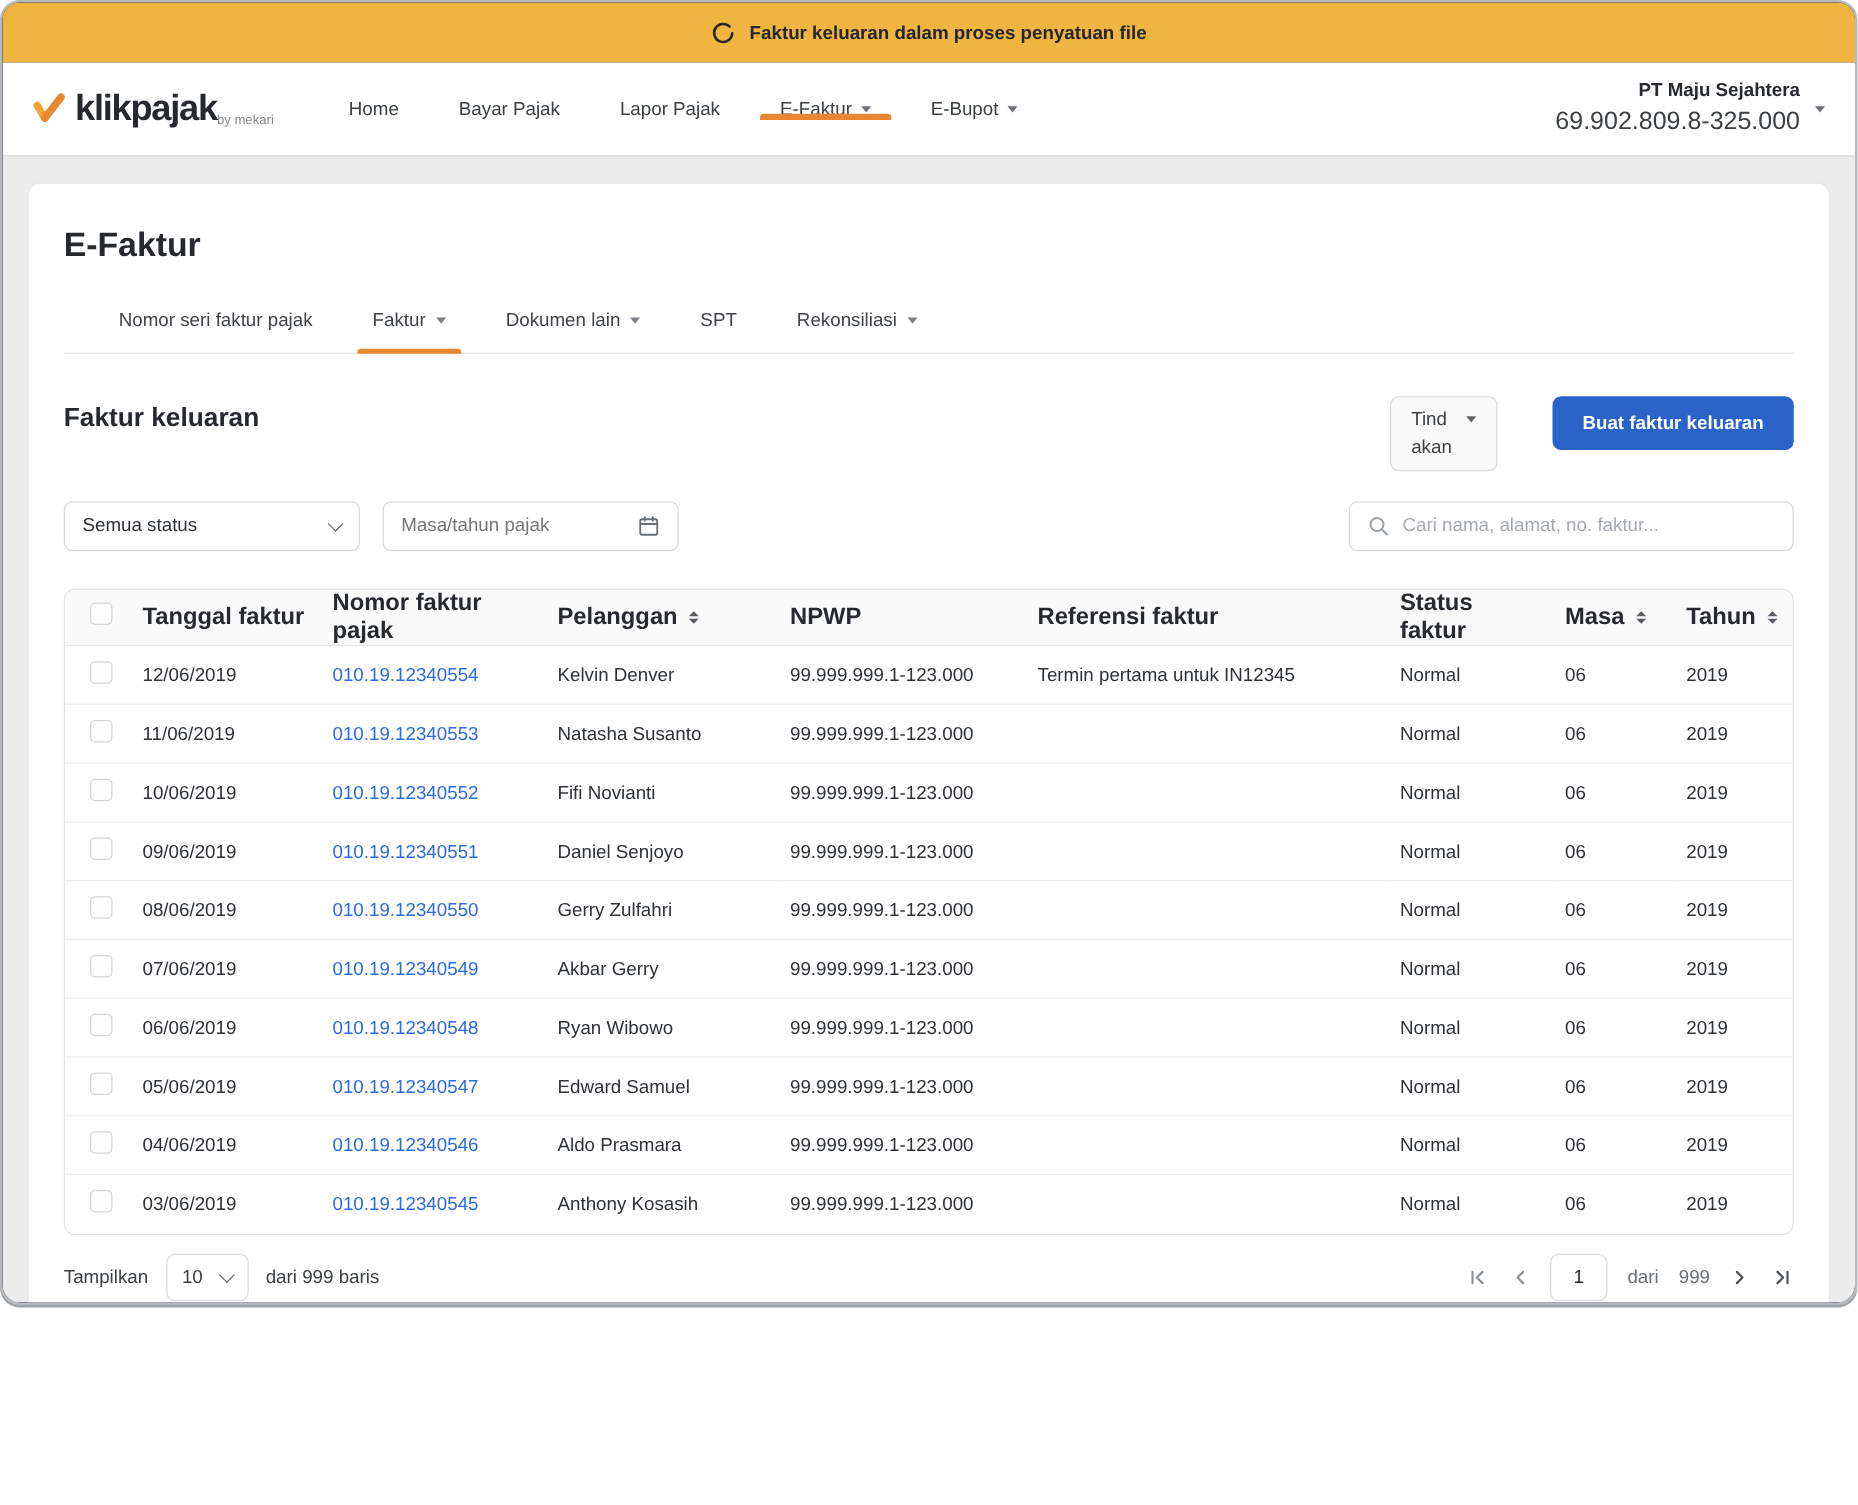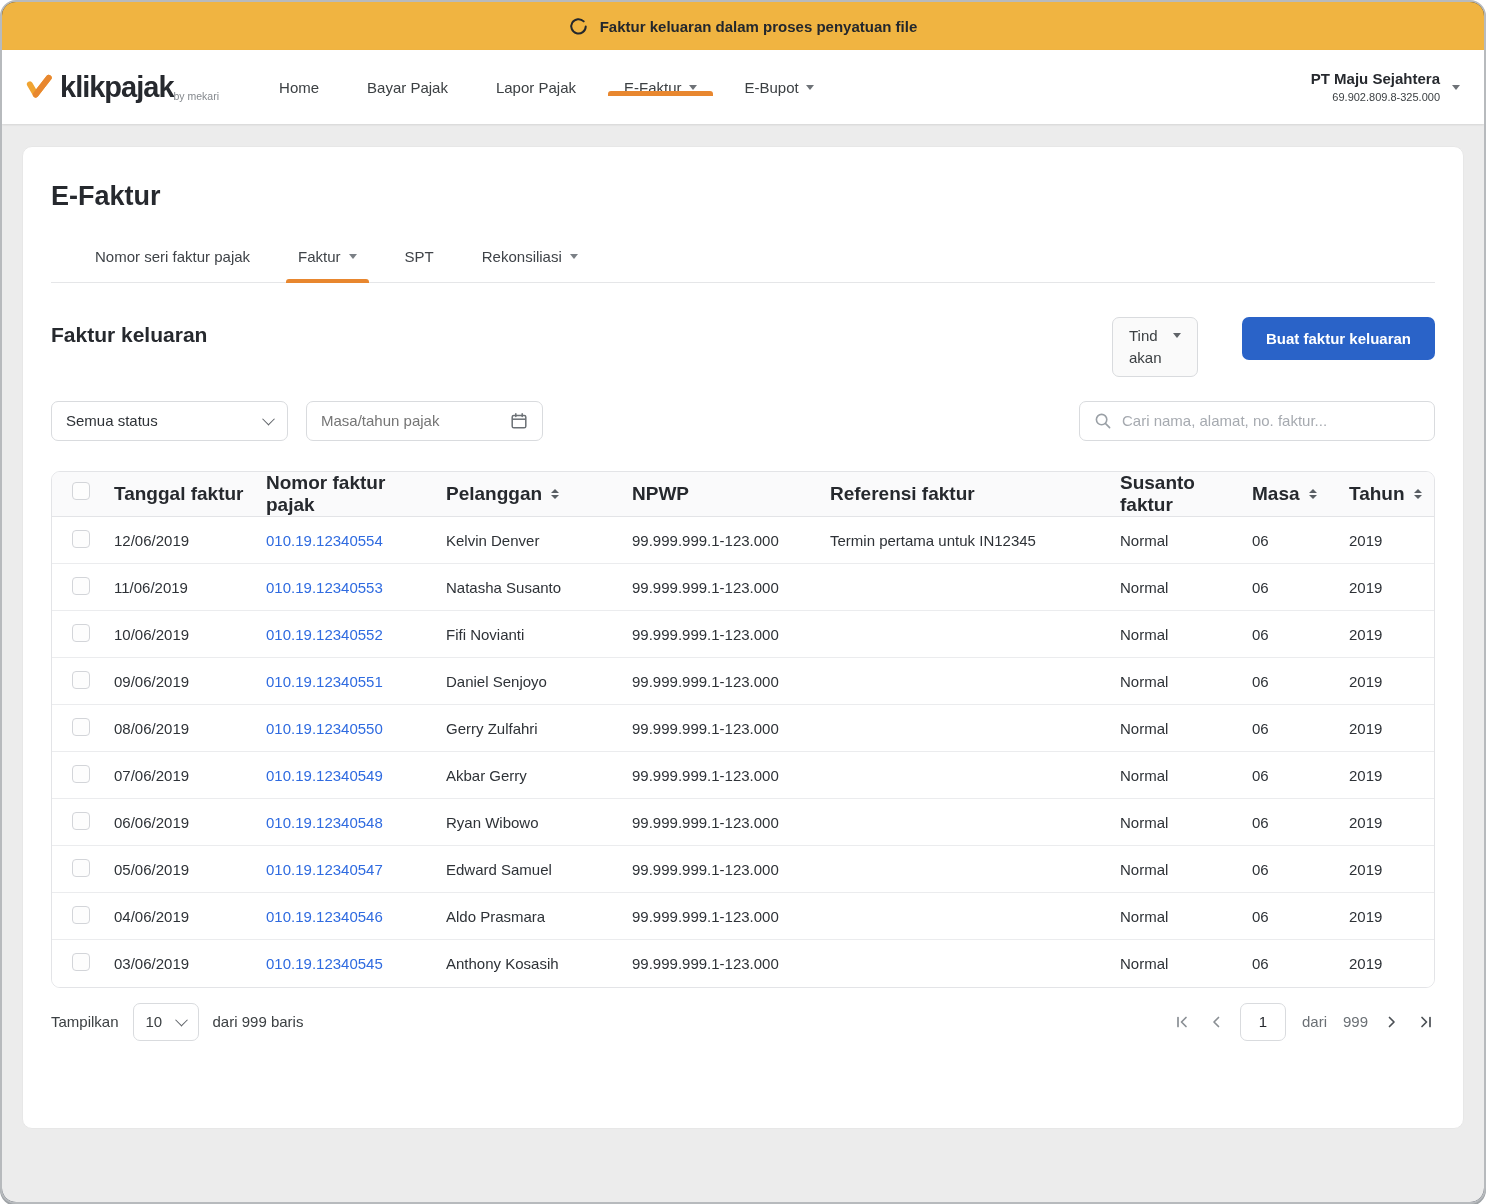--- a/index.html
+++ b/index.html
@@ -15,21 +15,21 @@
     --tableborder:#E3E4E7;
     --rowline:#EBECEE;
     --pagebg:#ECECEC;
   }
   *{box-sizing:border-box;margin:0;padding:0}
   body{
     width:1486px;height:1204px;margin:0;background:#fff;
     font-family:"Liberation Sans","DejaVu Sans",sans-serif;color:var(--ink);
   }
   .frame{
-    width:1486px;height:1204px;border:2px solid #B7BABD;border-radius:16px;
+    width:1486px;height:1044px;border:2px solid #B7BABD;border-radius:16px;
     overflow:hidden;background:#0f172a;display:flex;flex-direction:column;
     box-shadow:0 2px 0 #9FA3A7;
   }
   
   .banner{
     height:48px;background:var(--banner);display:flex;align-items:center;justify-content:center;
     gap:12px;flex:none;
   }
   .banner .txt{font-size:15px;font-weight:bold;color:#23272C}
   .spinner{width:19px;height:19px;display:block}
@@ -52,21 +52,21 @@
     content:"";position:absolute;left:8px;right:8px;bottom:0;height:5px;
     background:var(--accent);border-radius:3px 3px 0 0;
   }
   .caret{
     width:0;height:0;border-left:4.5px solid transparent;border-right:4.5px solid transparent;
     border-top:5px solid #6E7277;display:inline-block;
   }
   .account{margin-left:auto;display:flex;align-items:center;gap:12px;cursor:pointer}
   .account .col{text-align:right}
   .account .name{font-size:15px;font-weight:bold;color:#26292E;line-height:1.45}
-  .account .npwp{font-size:11px;color:#3C4043;line-height:1.45}
+  .account .npwp{font-size:20px;color:#3C4043;line-height:1.45}
   
   .content{flex:1;background:var(--pagebg);padding:22px 20px 0;overflow:hidden}
   .card{
     background:#fff;border-radius:10px;min-height:983px;padding:34px 28px 0;
     border:1px solid #E7E7E7;
   }
   .page-title{font-size:27px;font-weight:bold;color:#26292E}
   .tabs{display:flex;gap:0;margin-top:24px;border-bottom:1px solid #E5E6E8;padding:0 0 0 20px}
   .tab{
     display:flex;align-items:center;gap:8px;font-size:15px;color:#3F4348;cursor:pointer;
@@ -208,20 +208,24 @@
     <div class="card">
       <h1 class="page-title">E-Faktur</h1>
 
       <div class="tabs">
           <div class="tab">
     <span>Nomor seri faktur pajak</span>
 
   </div>
           <div class="tab active">
     <span>Faktur</span>
+    <span class="caret"></span>
+  </div>
+          <div class="tab">
+    <span>Dokumen lain</span>
     <span class="caret"></span>
   </div>
           <div class="tab">
     <span>SPT</span>
 
   </div>
           <div class="tab">
     <span>Rekonsiliasi</span>
     <span class="caret"></span>
   </div>
@@ -305,21 +309,21 @@
     </span>
   </th>
                 <th>
     <span class="th-inner">
       <span>Referensi faktur</span>
 
     </span>
   </th>
                 <th>
     <span class="th-inner">
-      <span>Susanto faktur</span>
+      <span>Status faktur</span>
 
     </span>
   </th>
                 <th>
     <span class="th-inner">
       <span>Masa</span>
       <span class="sort">
                       <i class="up"></i>
                       <i class="dn"></i>
                     </span>

